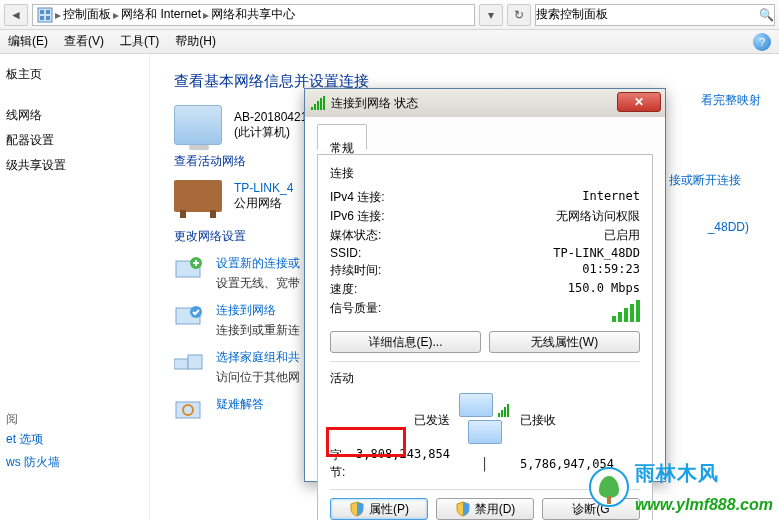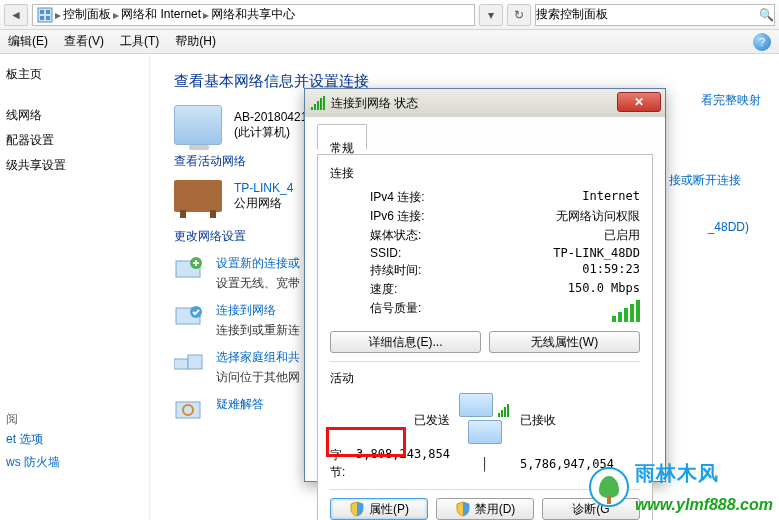--- a/index.html
+++ b/index.html
@@ -49,21 +49,21 @@
 .dlg-titlebar { height: 28px; background: linear-gradient(#ecebe5, #d8d7cf); display: flex; align-items: center; padding: 0 6px; gap: 6px; position: relative; }
 .sigbars { display:inline-flex; align-items:flex-end; gap:1px; height:14px; }
 .sigbars span { width:2px; background:#18a818; }
 .dlg-close { position:absolute; right:4px; top:3px; width:44px; height:20px; background: linear-gradient(#e67a72,#c8372b); border:1px solid #8f2a22; border-radius:3px; color:#fff; display:flex; align-items:center; justify-content:center; font-weight:bold; }
 
 .dlg-body { padding: 6px 12px 10px; }
 .tab { display:inline-block; height:22px; line-height:22px; padding:12px 12px; border:1px solid #c0c0c0; border-bottom:1px solid #fff; background:#fff; border-radius:2px 2px 0 0; position:relative; top:1px; }
 .tab-body { border:1px solid #c0c0c0; padding:10px 12px 12px; background:#fff; }
 .group-title { margin-bottom:6px; }
 .info-row { display:flex; justify-content:space-between; padding:1px 0; }
-.info-row .lbl { width:130px;margin-left:40px; }
+.info-row .lbl { width:130px; }
 .info-row .val { font-family: Consolas, monospace; text-align:right; }
 .btns { display:flex; gap:8px; margin-top:8px; }
 .btn { flex:1; height:22px; border:1px solid #9f9f9f; background:linear-gradient(#fdfdfd,#e6e6e6); border-radius:3px; display:flex; align-items:center; justify-content:center; gap:4px; }
 .btn.blue { border:1px solid #4a9fe3; box-shadow:0 0 3px #7ec1f7 inset; }
 .hr { border:none; border-top:1px solid #ddd; margin:8px 0; }
 
 .activity { display:grid; grid-template-columns:1fr auto 1fr; align-items:center; }
 .activity .center { width:70px; text-align:center; }
 .mon { display:inline-block; width:34px; height:24px; background:linear-gradient(#d9ecff,#a7d1f7); border:1px solid #7fa8cf; border-radius:2px; }
 .bytes { font-family:Consolas,monospace; }

